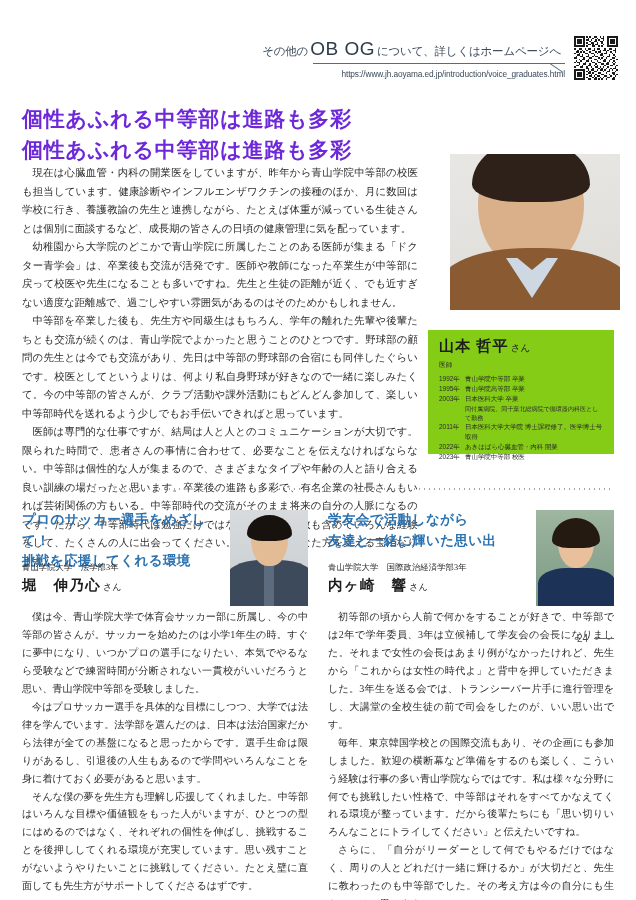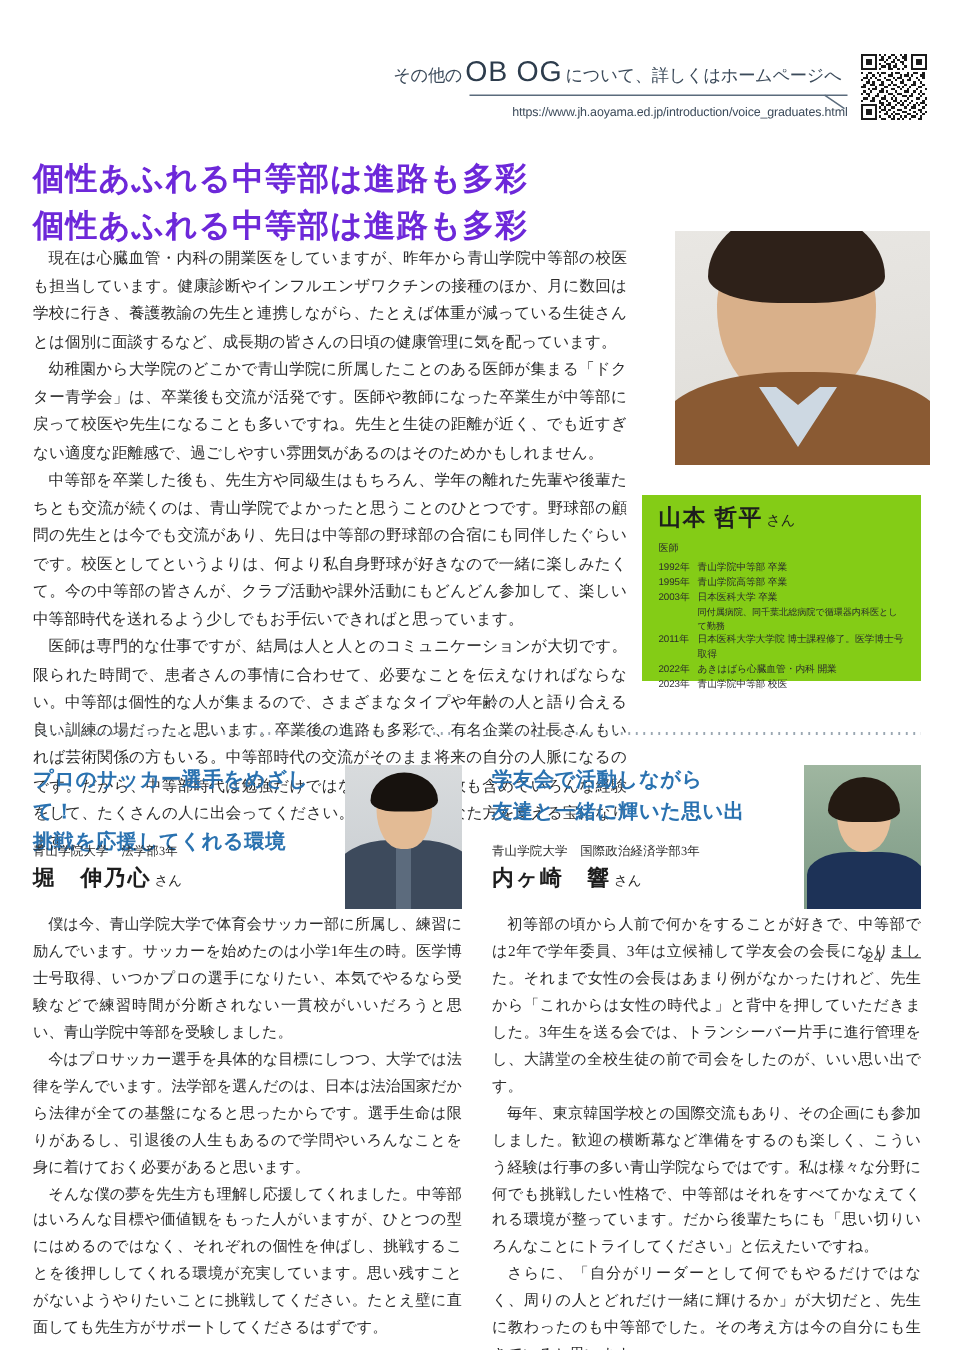--- a/index.html
+++ b/index.html
@@ -655,21 +655,21 @@
         <span>堀　伸乃心</span><span class="suffix">さん</span>
       </div>
       <div class="col-photo ph-boy">
         <div class="body"></div>
         <div class="stripe"></div>
         <div class="face"></div>
         <div class="hair"></div>
       </div>
     </div>
     <div class="col-body">
-      <p>僕は今、青山学院大学で体育会サッカー部に所属し、練習に励んでいます。サッカーを始めたのは小学1年生の時。医学博士号取得、いつかプロの選手になりたい、本気でやるなら受験などで練習時間が分断されない一貫校がいいだろうと思い、青山学院中等部を受験しました。</p>
+      <p>僕は今、青山学院大学で体育会サッカー部に所属し、今の中等部の皆さんが。サッカーを始めたのは小学1年生の時。すぐに夢中になり、いつかプロの選手になりたい、本気でやるなら受験などで練習時間が分断されない一貫校がいいだろうと思い、青山学院中等部を受験しました。</p>
       <p>今はプロサッカー選手を具体的な目標にしつつ、大学では法律を学んでいます。法学部を選んだのは、日本は法治国家だから法律が全ての基盤になると思ったからです。選手生命は限りがあるし、引退後の人生もあるので学問やいろんなことを身に着けておく必要があると思います。</p>
       <p>そんな僕の夢を先生方も理解し応援してくれました。中等部はいろんな目標や価値観をもった人がいますが、ひとつの型にはめるのではなく、それぞれの個性を伸ばし、挑戦することを後押ししてくれる環境が充実しています。思い残すことがないようやりたいことに挑戦してください。たとえ壁に直面しても先生方がサポートしてくださるはずです。</p>
     </div>
   </div>
 
   <div class="col col-right">
     <div class="col-head">
       <h2 class="col-title">
         <span>学友会で活動しながら</span><br>
         <span>友達と一緒に輝いた思い出</span>

